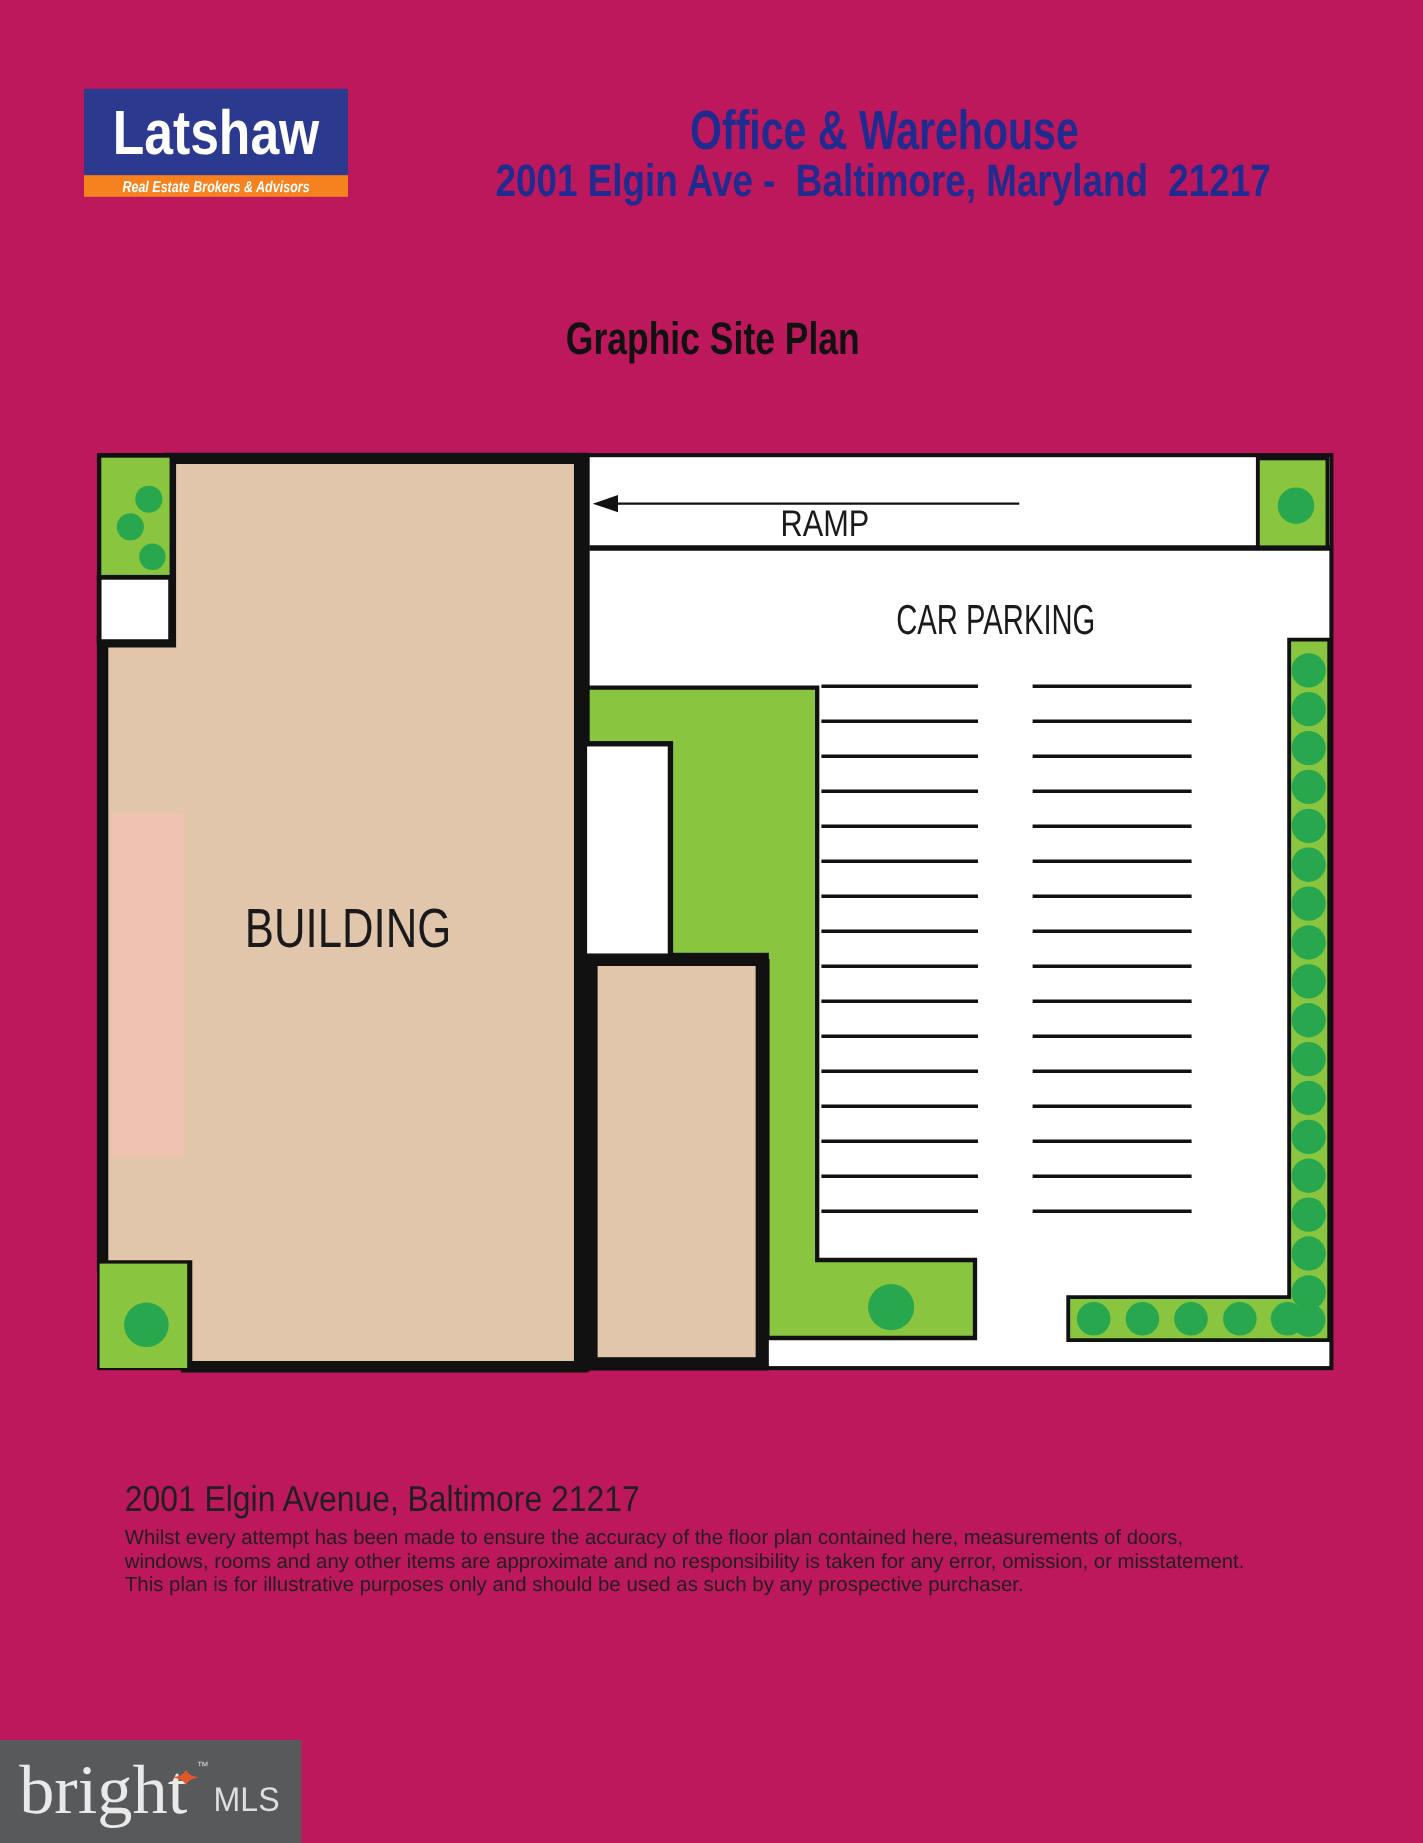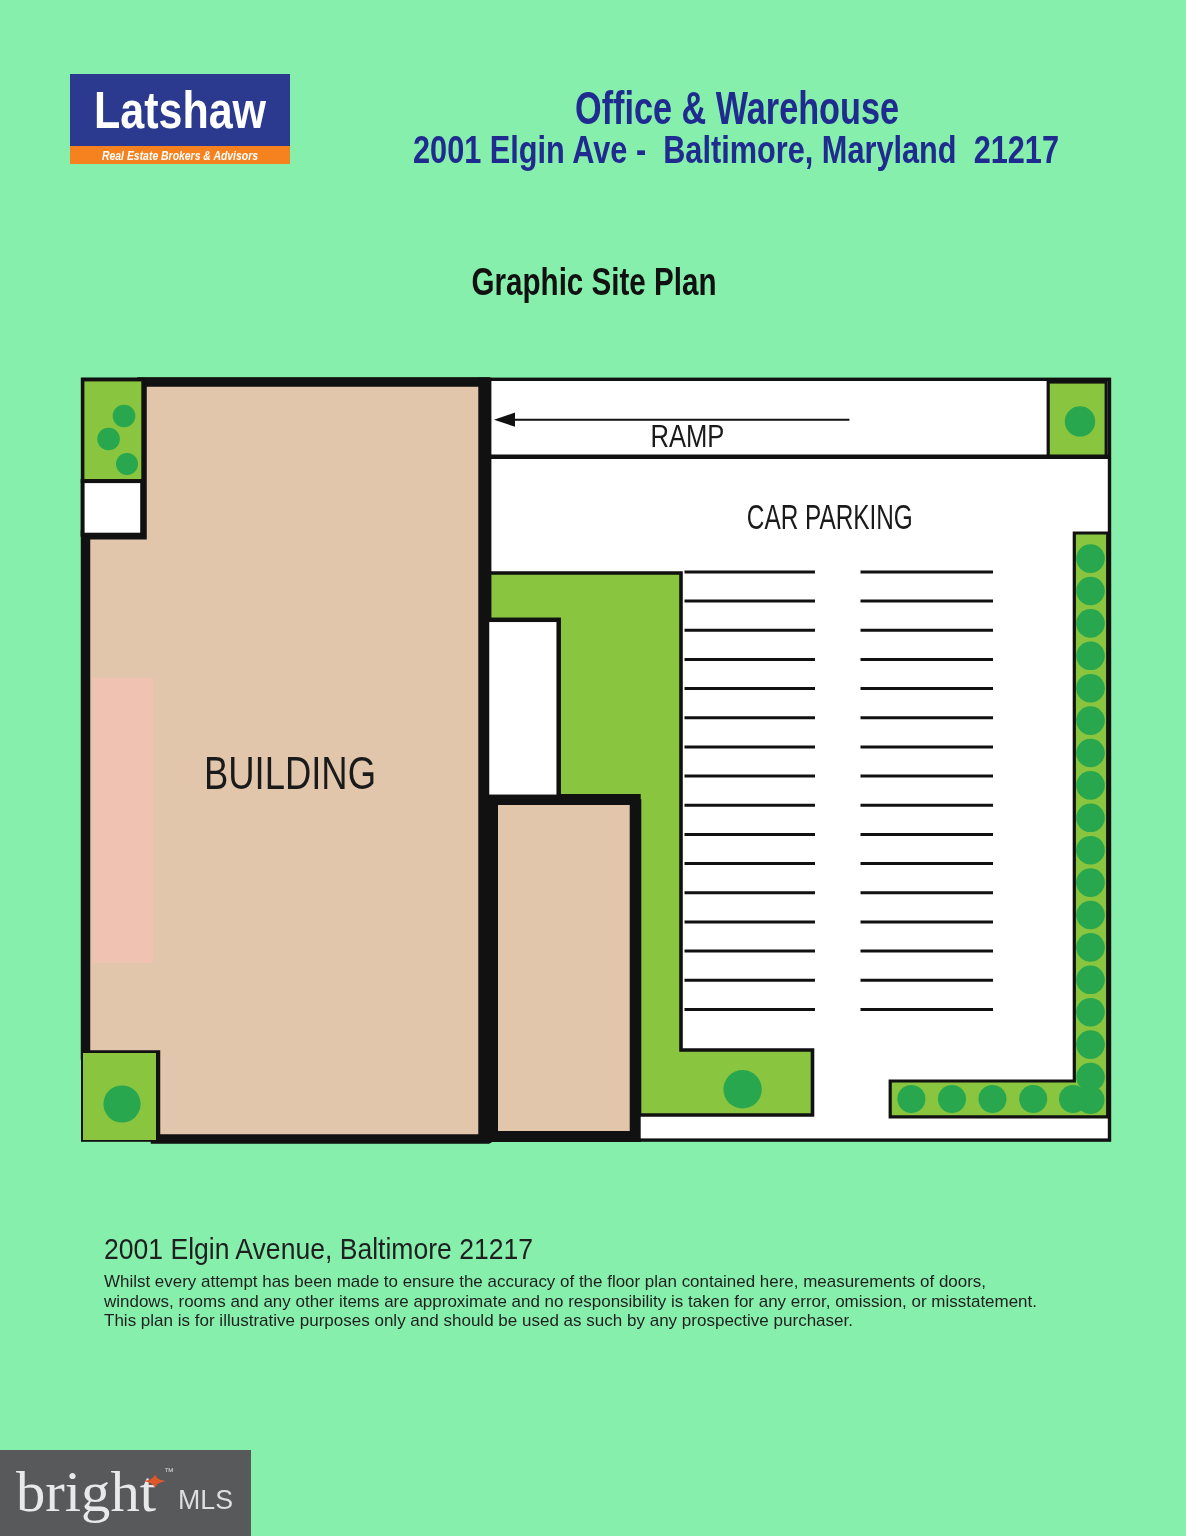--- a/index.html
+++ b/index.html
@@ -1,16 +1,16 @@
 <!DOCTYPE html>
 <html><head>
 <meta charset="utf-8">
 <style>
   html,body{margin:0;padding:0;background:#ffffff;}
-  #page{position:relative;width:1186px;height:1536px;background:#86efac;overflow:hidden;
+  #page{position:relative;width:1186px;height:1536px;background:#be185d;overflow:hidden;
         font-family:"Liberation Sans", sans-serif;}
 </style>
 </head>
 <body>
 <div id="page">
 <svg width="1186" height="1536" viewBox="0 0 1186 1536" xmlns="http://www.w3.org/2000/svg" font-family="Liberation Sans, sans-serif">
 
 <g>
   <rect x="70" y="74" width="220" height="72" fill="#2b3a8e"></rect>
   <text x="180" y="128" font-size="52" font-weight="bold" fill="#ffffff" text-anchor="middle" textLength="172" lengthAdjust="spacingAndGlyphs">Latshaw</text>

